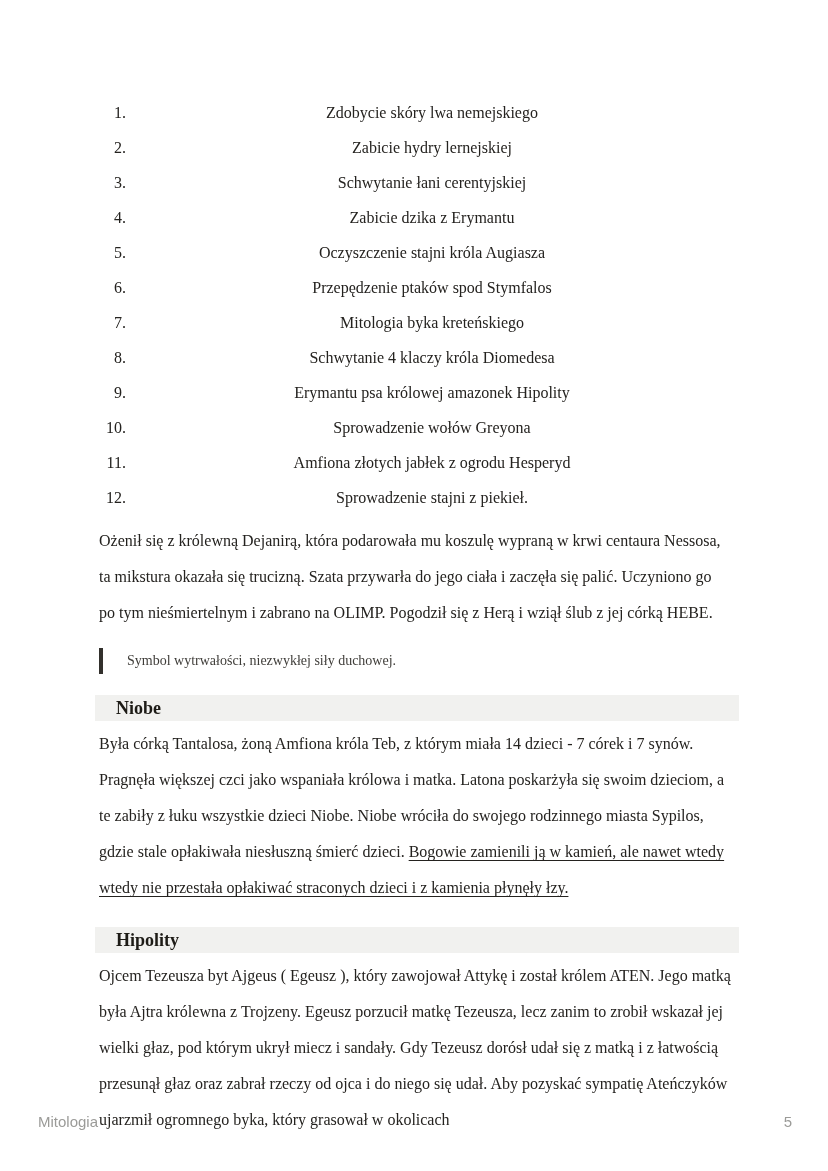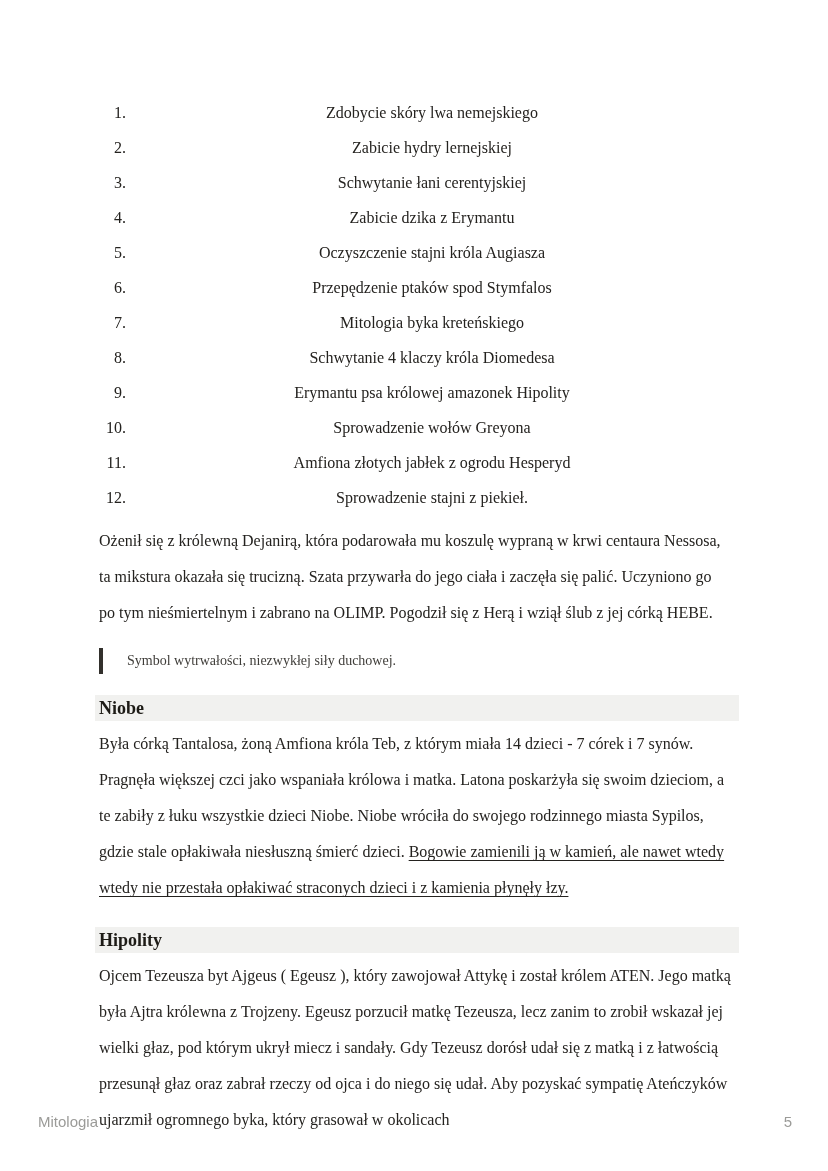--- a/index.html
+++ b/index.html
@@ -36,21 +36,21 @@
     margin: 17px 0 21px 0;
     border-left: 4px solid var(--quote-bar, #32302c);
     padding-left: 24px;
     font-size: 14px;
     line-height: 26px;
     color: #3f3d39;
   }
   h2.section-heading {
     margin: 21px -8px 0 -4px;
     background: var(--heading-bg, #f1f1ef);
-    padding: 2px 4px;
+    padding: 2px 21px;
     font-size: 18px;
     line-height: 22px;
     font-weight: bold;
     color: #1d1b16;
   }
   h2.section-heading + p.body { margin-top: 5px; }
   .underlined {
     text-decoration: underline;
     text-decoration-thickness: 1px;
     text-underline-offset: 3px;

